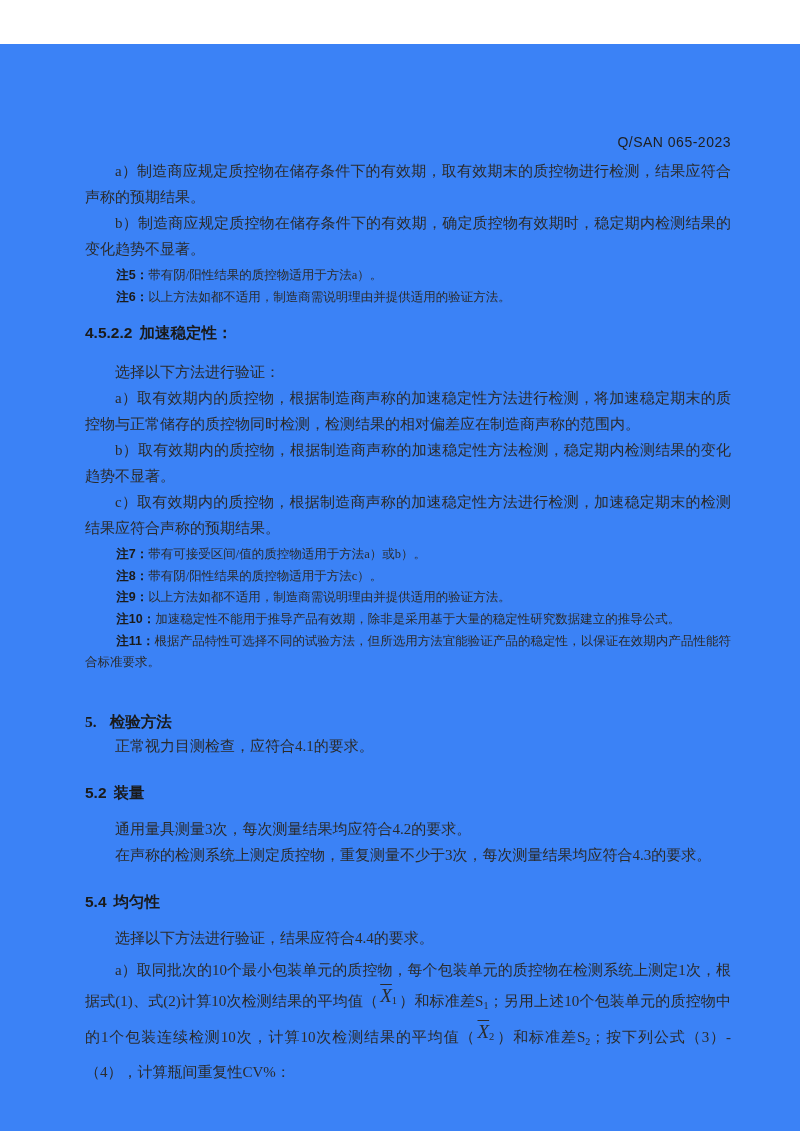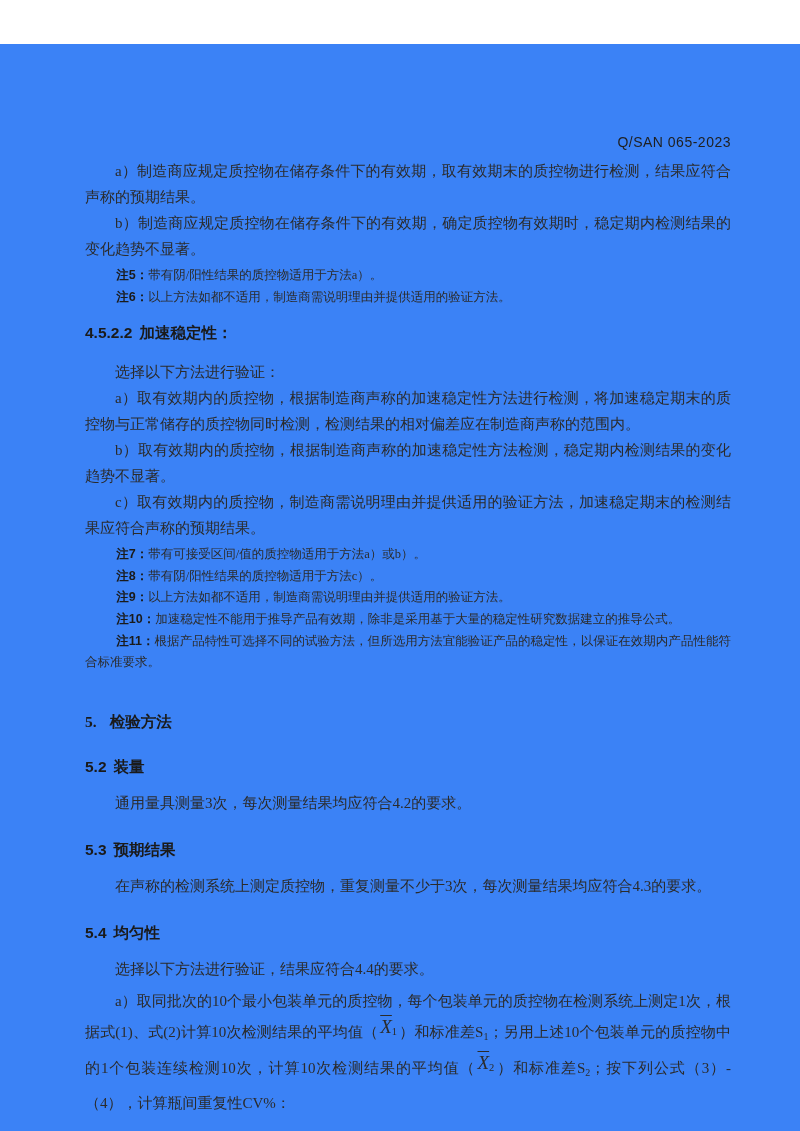--- a/index.html
+++ b/index.html
@@ -115,37 +115,37 @@
   <div class="notes-block">
     <p class="note-line"><span class="note-label">注5：</span><span>带有阴/阳性结果的质控物适用于方法a）。</span></p>
     <p class="note-line"><span class="note-label">注6：</span><span>以上方法如都不适用，制造商需说明理由并提供适用的验证方法。</span></p>
   </div>
 
   <p class="heading h-4522"><span class="h-num">4.5.2.2</span><span>加速稳定性：</span></p>
 
   <p class="body-para">选择以下方法进行验证：</p>
   <p class="body-para">a）取有效期内的质控物，根据制造商声称的加速稳定性方法进行检测，将加速稳定期末的质控物与正常储存的质控物同时检测，检测结果的相对偏差应在制造商声称的范围内。</p>
   <p class="body-para">b）取有效期内的质控物，根据制造商声称的加速稳定性方法检测，稳定期内检测结果的变化趋势不显著。</p>
-  <p class="body-para">c）取有效期内的质控物，制造商需说明理由并提供适用的验证方法，加速稳定期末的检测结果应符合声称的预期结果。</p>
+  <p class="body-para">c）取有效期内的质控物，根据制造商声称的加速稳定性方法进行检测，加速稳定期末的检测结果应符合声称的预期结果。</p>
 
   <div class="notes-block">
     <p class="note-line"><span class="note-label">注7：</span><span>带有可接受区间/值的质控物适用于方法a）或b）。</span></p>
     <p class="note-line"><span class="note-label">注8：</span><span>带有阴/阳性结果的质控物适用于方法c）。</span></p>
     <p class="note-line"><span class="note-label">注9：</span><span>以上方法如都不适用，制造商需说明理由并提供适用的验证方法。</span></p>
     <p class="note-line"><span class="note-label">注10：</span><span>加速稳定性不能用于推导产品有效期，除非是采用基于大量的稳定性研究数据建立的推导公式。</span></p>
     <p class="note-line"><span class="note-label">注11：</span><span>根据产品特性可选择不同的试验方法，但所选用方法宜能验证产品的稳定性，以保证在效期内产品性能符合标准要求。</span></p>
   </div>
 
   <p class="heading h-sec5"><span class="h-num-wide">5.</span><span>检验方法</span></p>
 
+  <p class="body-para after-heading">正常视力目测检查，应符合4.1的要求。</p>
 
   <p class="heading h-sub"><span class="h-num">5.2</span><span>装量</span></p>
   <p class="body-para after-heading">通用量具测量3次，每次测量结果均应符合4.2的要求。</p>
 
-  <p class="heading h-sub"><span class="h-num">5.3</span><span>预期结果</span></p>
   <p class="body-para after-heading">在声称的检测系统上测定质控物，重复测量不少于3次，每次测量结果均应符合4.3的要求。</p>
 
   <p class="heading h-sub"><span class="h-num">5.4</span><span>均匀性</span></p>
   <p class="body-para after-heading">选择以下方法进行验证，结果应符合4.4的要求。</p>
 
   <p class="formula-para"><span>a）取同批次的10个最小包装单元的质控物，每个包装单元的质控物在检测系统上测定1次，根据式(1)、式(2)计算10次检测结果的平均值（</span><span class="xwrap"><span class="xbar">X</span><span class="msub">1</span></span><span>）和标准差S</span><span class="ssub">1</span><span>；另用上述10个包装单元的质控物中的1个包装连续检测10次，计算10次检测结果的平均值（</span><span class="xwrap"><span class="xbar">X</span><span class="msub">2</span></span><span>）和标准差S</span><span class="ssub">2</span><span>；按下列公式（3）-（4），计算瓶间重复性CV%：</span></p>
 
   <div class="page-number">4</div>
 
 </div>

